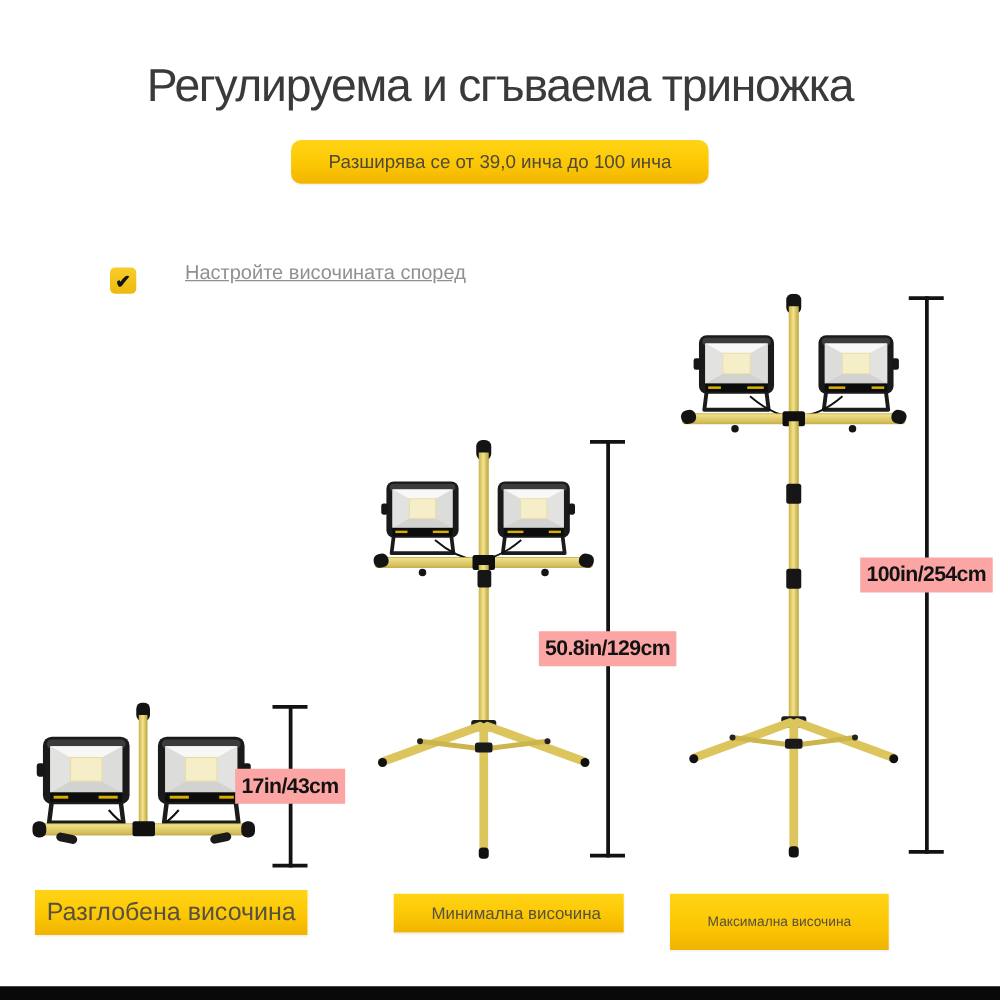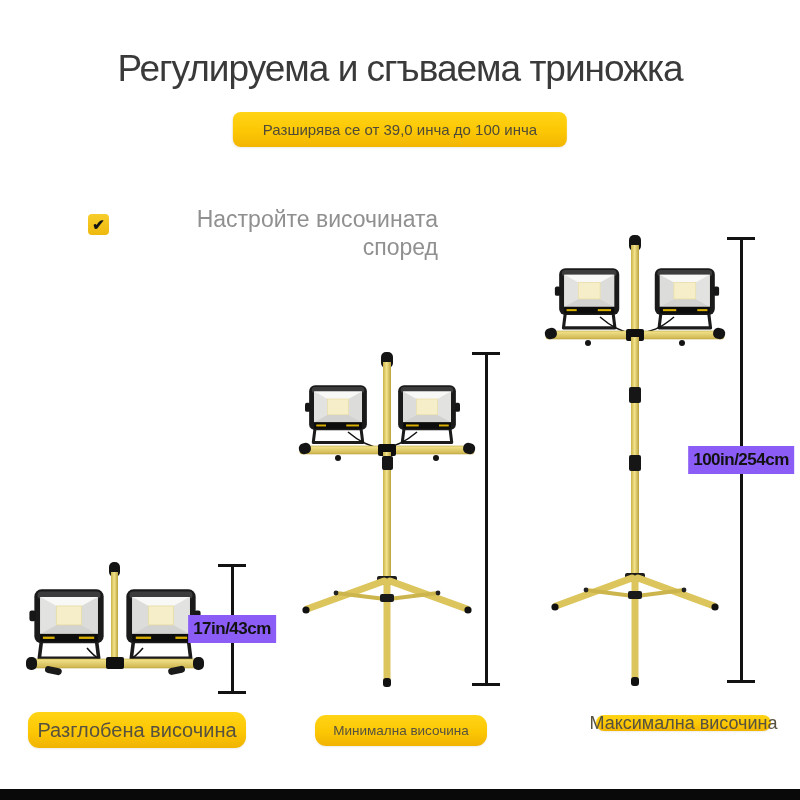--- a/index.html
+++ b/index.html
@@ -20,46 +20,46 @@
     box-shadow:0 1px 2px rgba(0,0,0,.08);
   }
   
   .checkbox{
     position:absolute;top:214px;left:88px;width:21px;height:21px;
     border-radius:4px;background:linear-gradient(180deg,#f8cd2a,#edb90e);
     display:flex;align-items:center;justify-content:center;
     font-size:15px;font-weight:bold;color:#141414;
   }
   .note{
-    position:absolute;top:205px;left:148px;width:290px;text-align:right;
-    font-size:23px;line-height:28px;color:#909090;
+    position:absolute;top:205px;left:148px;width:290px;text-align:left;
+    font-size:16px;line-height:28px;color:#909090;text-decoration:underline;
   }
   
   .measure{position:absolute;width:28px;}
   .measure .vline{position:absolute;left:50%;top:0;bottom:0;width:3px;margin-left:-1.5px;background:#121212;}
   .measure .cap{position:absolute;left:0;right:0;height:3px;background:#121212;}
   .measure .cap.top{top:0;}
   .measure .cap.bottom{bottom:0;}
   .measure .mval{
     position:absolute;top:50%;left:50%;transform:translate(-50%,-50%);
-    background:#8b5cf6;padding:4px 5px;font-size:17px;font-weight:bold;
+    background:#fca5a5;padding:4px 5px;font-size:17px;font-weight:bold;
     color:#121212;white-space:nowrap;letter-spacing:-0.5px;
   }
   
   .fig{position:absolute;}
   
   .hlabel{
-    position:absolute;border-radius:11px;
+    position:absolute;border-radius:0;
     background:linear-gradient(180deg,#ffd416 0%,#fcc704 55%,#f0b302 100%);
     color:#57513f;display:flex;align-items:center;justify-content:center;
     white-space:nowrap;box-shadow:0 1px 2px rgba(0,0,0,.08);
   }
   .hlabel.big{left:28px;top:712px;width:218px;height:36px;font-size:20px;}
-  .hlabel.mid{left:315px;top:715px;width:172px;height:31px;font-size:13.5px;}
-  .hlabel.max{left:596px;top:715px;width:175px;height:16px;font-size:18px;}
+  .hlabel.mid{left:315px;top:715px;width:172px;height:31px;font-size:13.5px;padding-left:12px;}
+  .hlabel.max{left:536px;top:715px;width:175px;height:45px;font-size:11px;}
   
   .bottom-bar{position:absolute;left:0;bottom:0;width:100%;height:11px;background:#090909;}
   .defs-holder{position:absolute;width:0;height:0;overflow:hidden;}
 </style>
 </head>
 <body>
 
 <div class="page">
 
   <svg class="defs-holder" aria-hidden="true">
@@ -153,20 +153,21 @@
     <path d="M97,247 L146,241" stroke="#cdb54e" stroke-width="4"></path>
     <circle cx="44" cy="241" r="2.4" fill="#222"></circle>
     <circle cx="146" cy="241" r="2.4" fill="#222"></circle>
     <rect x="88" y="242" width="14" height="8" rx="2" fill="#1a1a1a"></rect>
   </svg>
 
   <div class="measure" style="left:472px;top:352px;height:334px;">
     <div class="cap top"></div>
     <div class="vline"></div>
     <div class="cap bottom"></div>
+    <span class="mval">50.8in/129cm</span>
   </div>
 
   <svg class="fig" style="left:540px;top:235px;" width="200" height="465" viewBox="0 0 200 465">
     <rect x="89" y="0" width="12" height="16" rx="5" fill="#141414"></rect>
     <rect x="91" y="10" width="8" height="95" fill="url(#gy)"></rect>
     <use href="#flood" transform="translate(18,32) scale(0.78)"></use>
     <use href="#flood" transform="translate(176,32) scale(-0.78,0.78)"></use>
     <path d="M60,82 C74,94 84,97 91,98" stroke="#111" stroke-width="1.5" fill="none"></path>
     <path d="M134,82 C120,94 110,97 99,98" stroke="#111" stroke-width="1.5" fill="none"></path>
     <rect x="6" y="96" width="178" height="8" rx="2" fill="url(#gyh)" stroke="#b8a23e" stroke-width="0.6"></rect>

